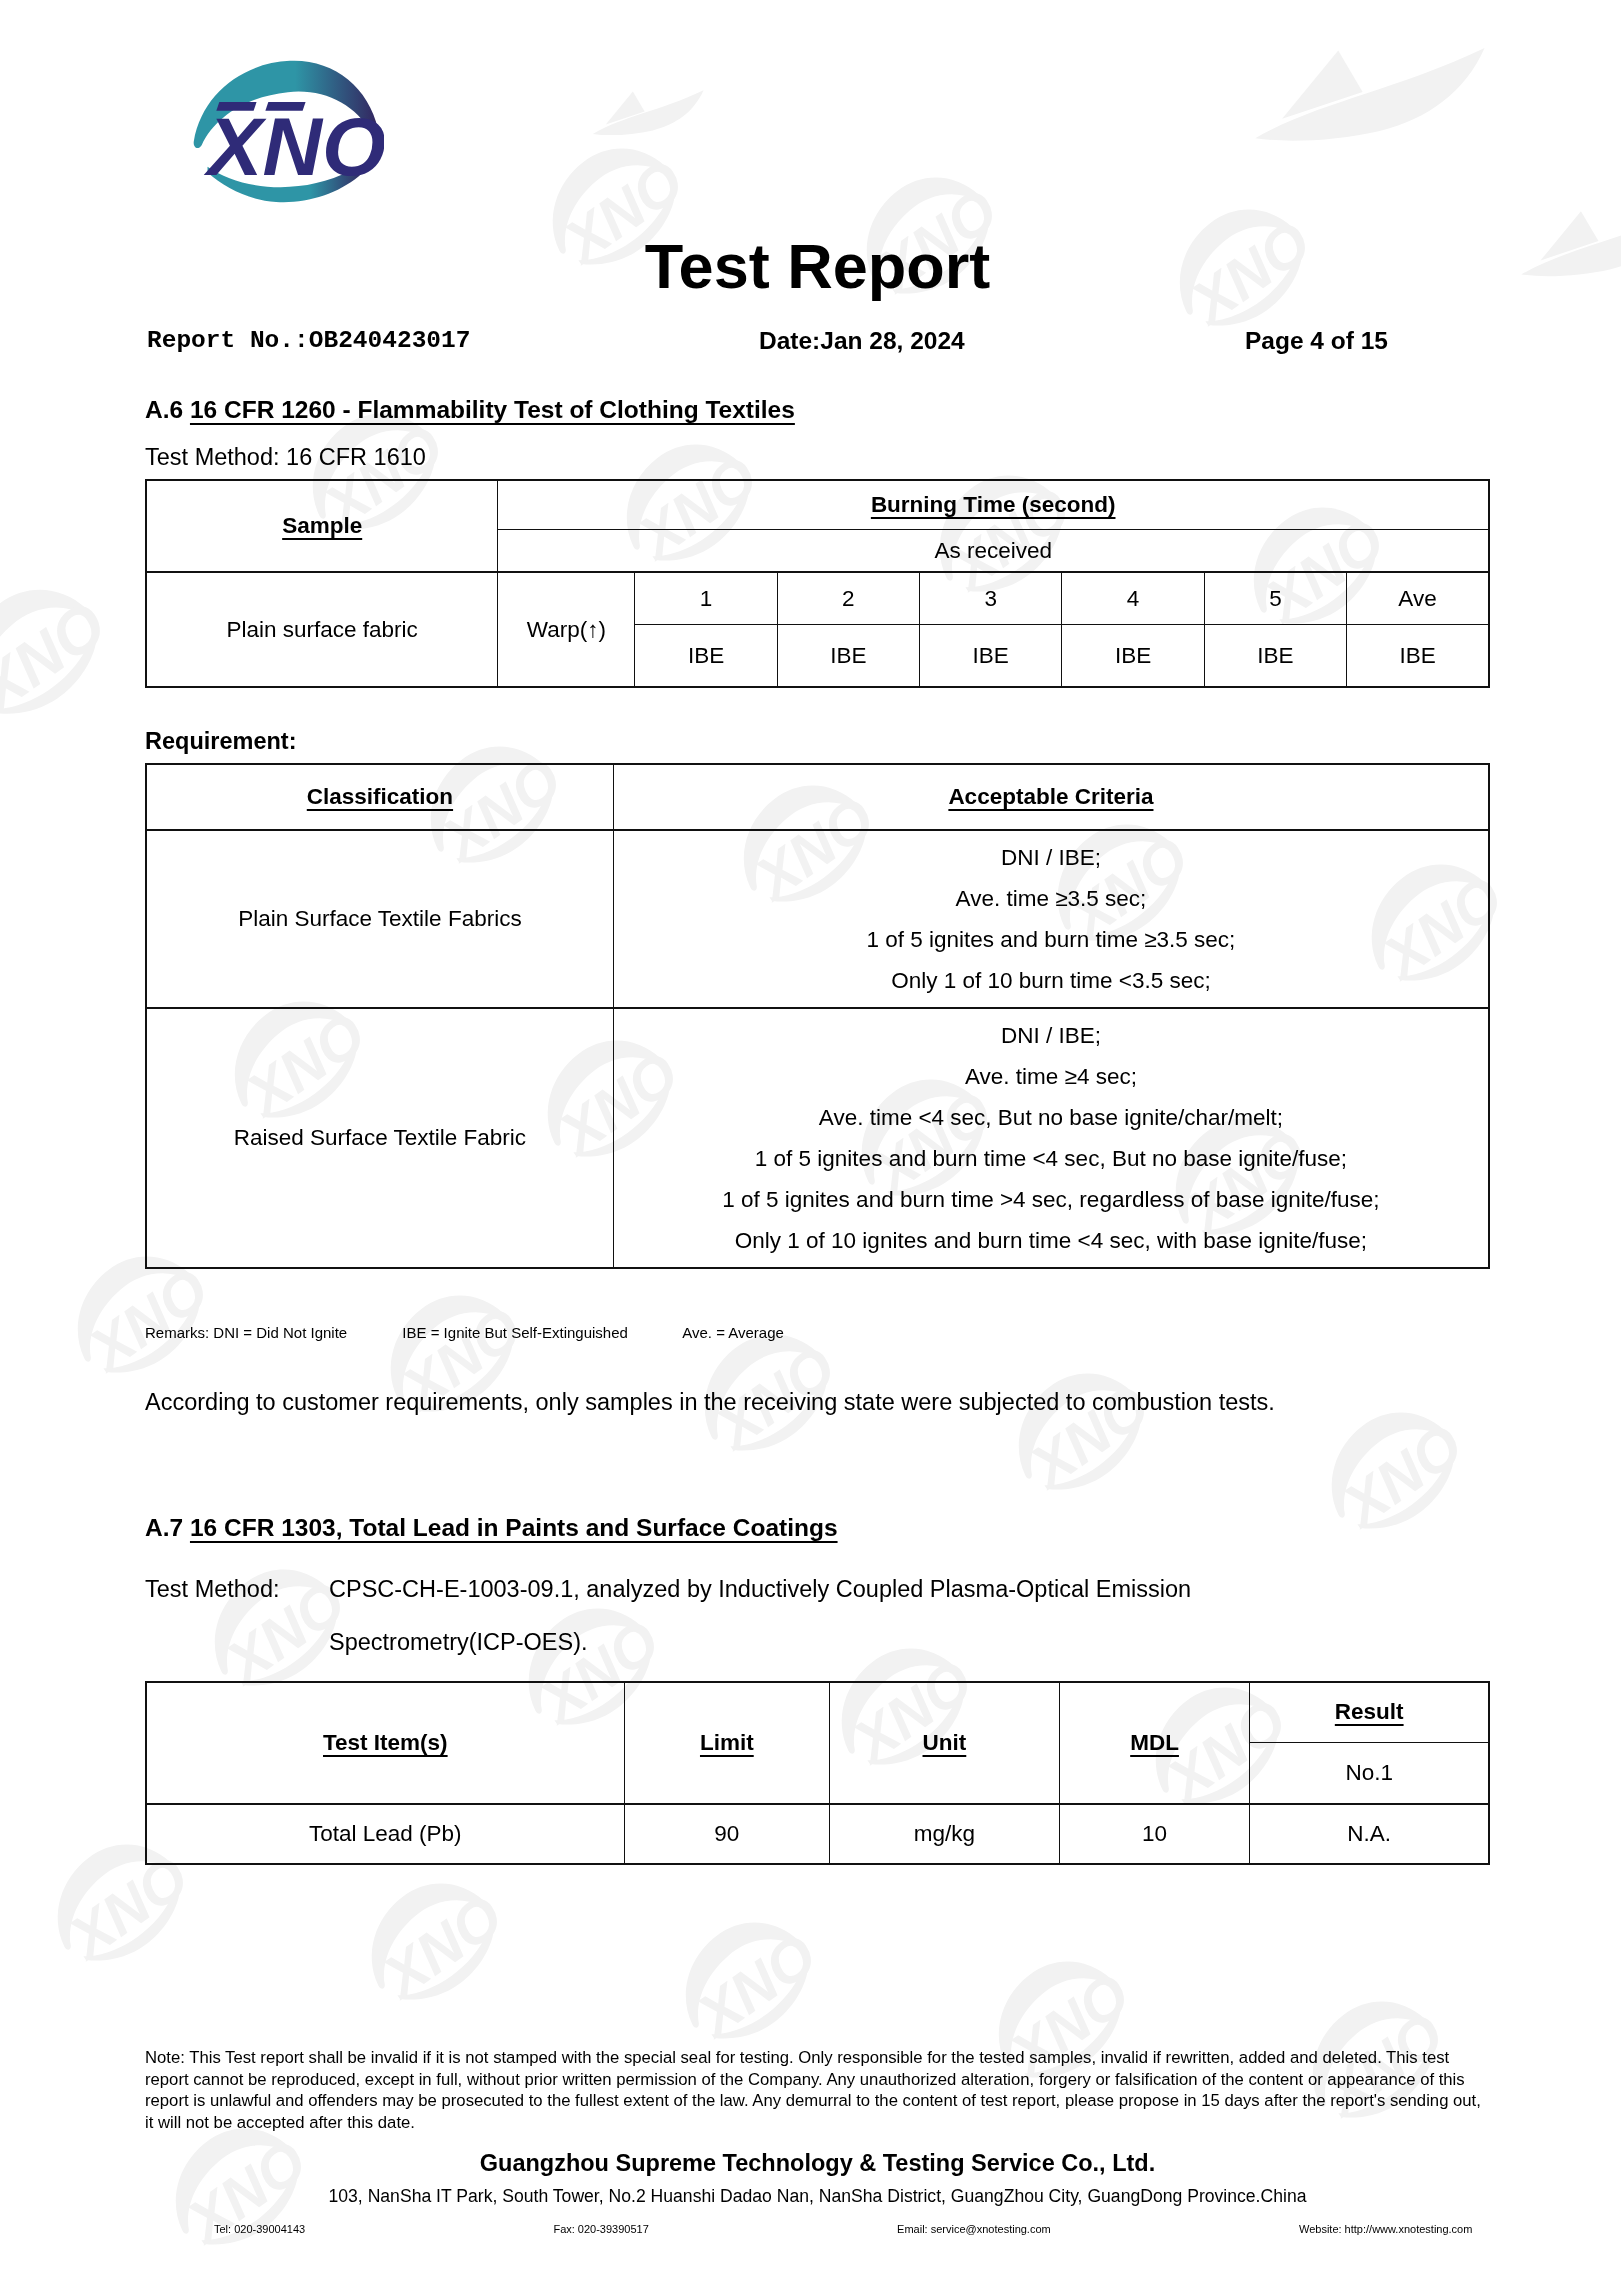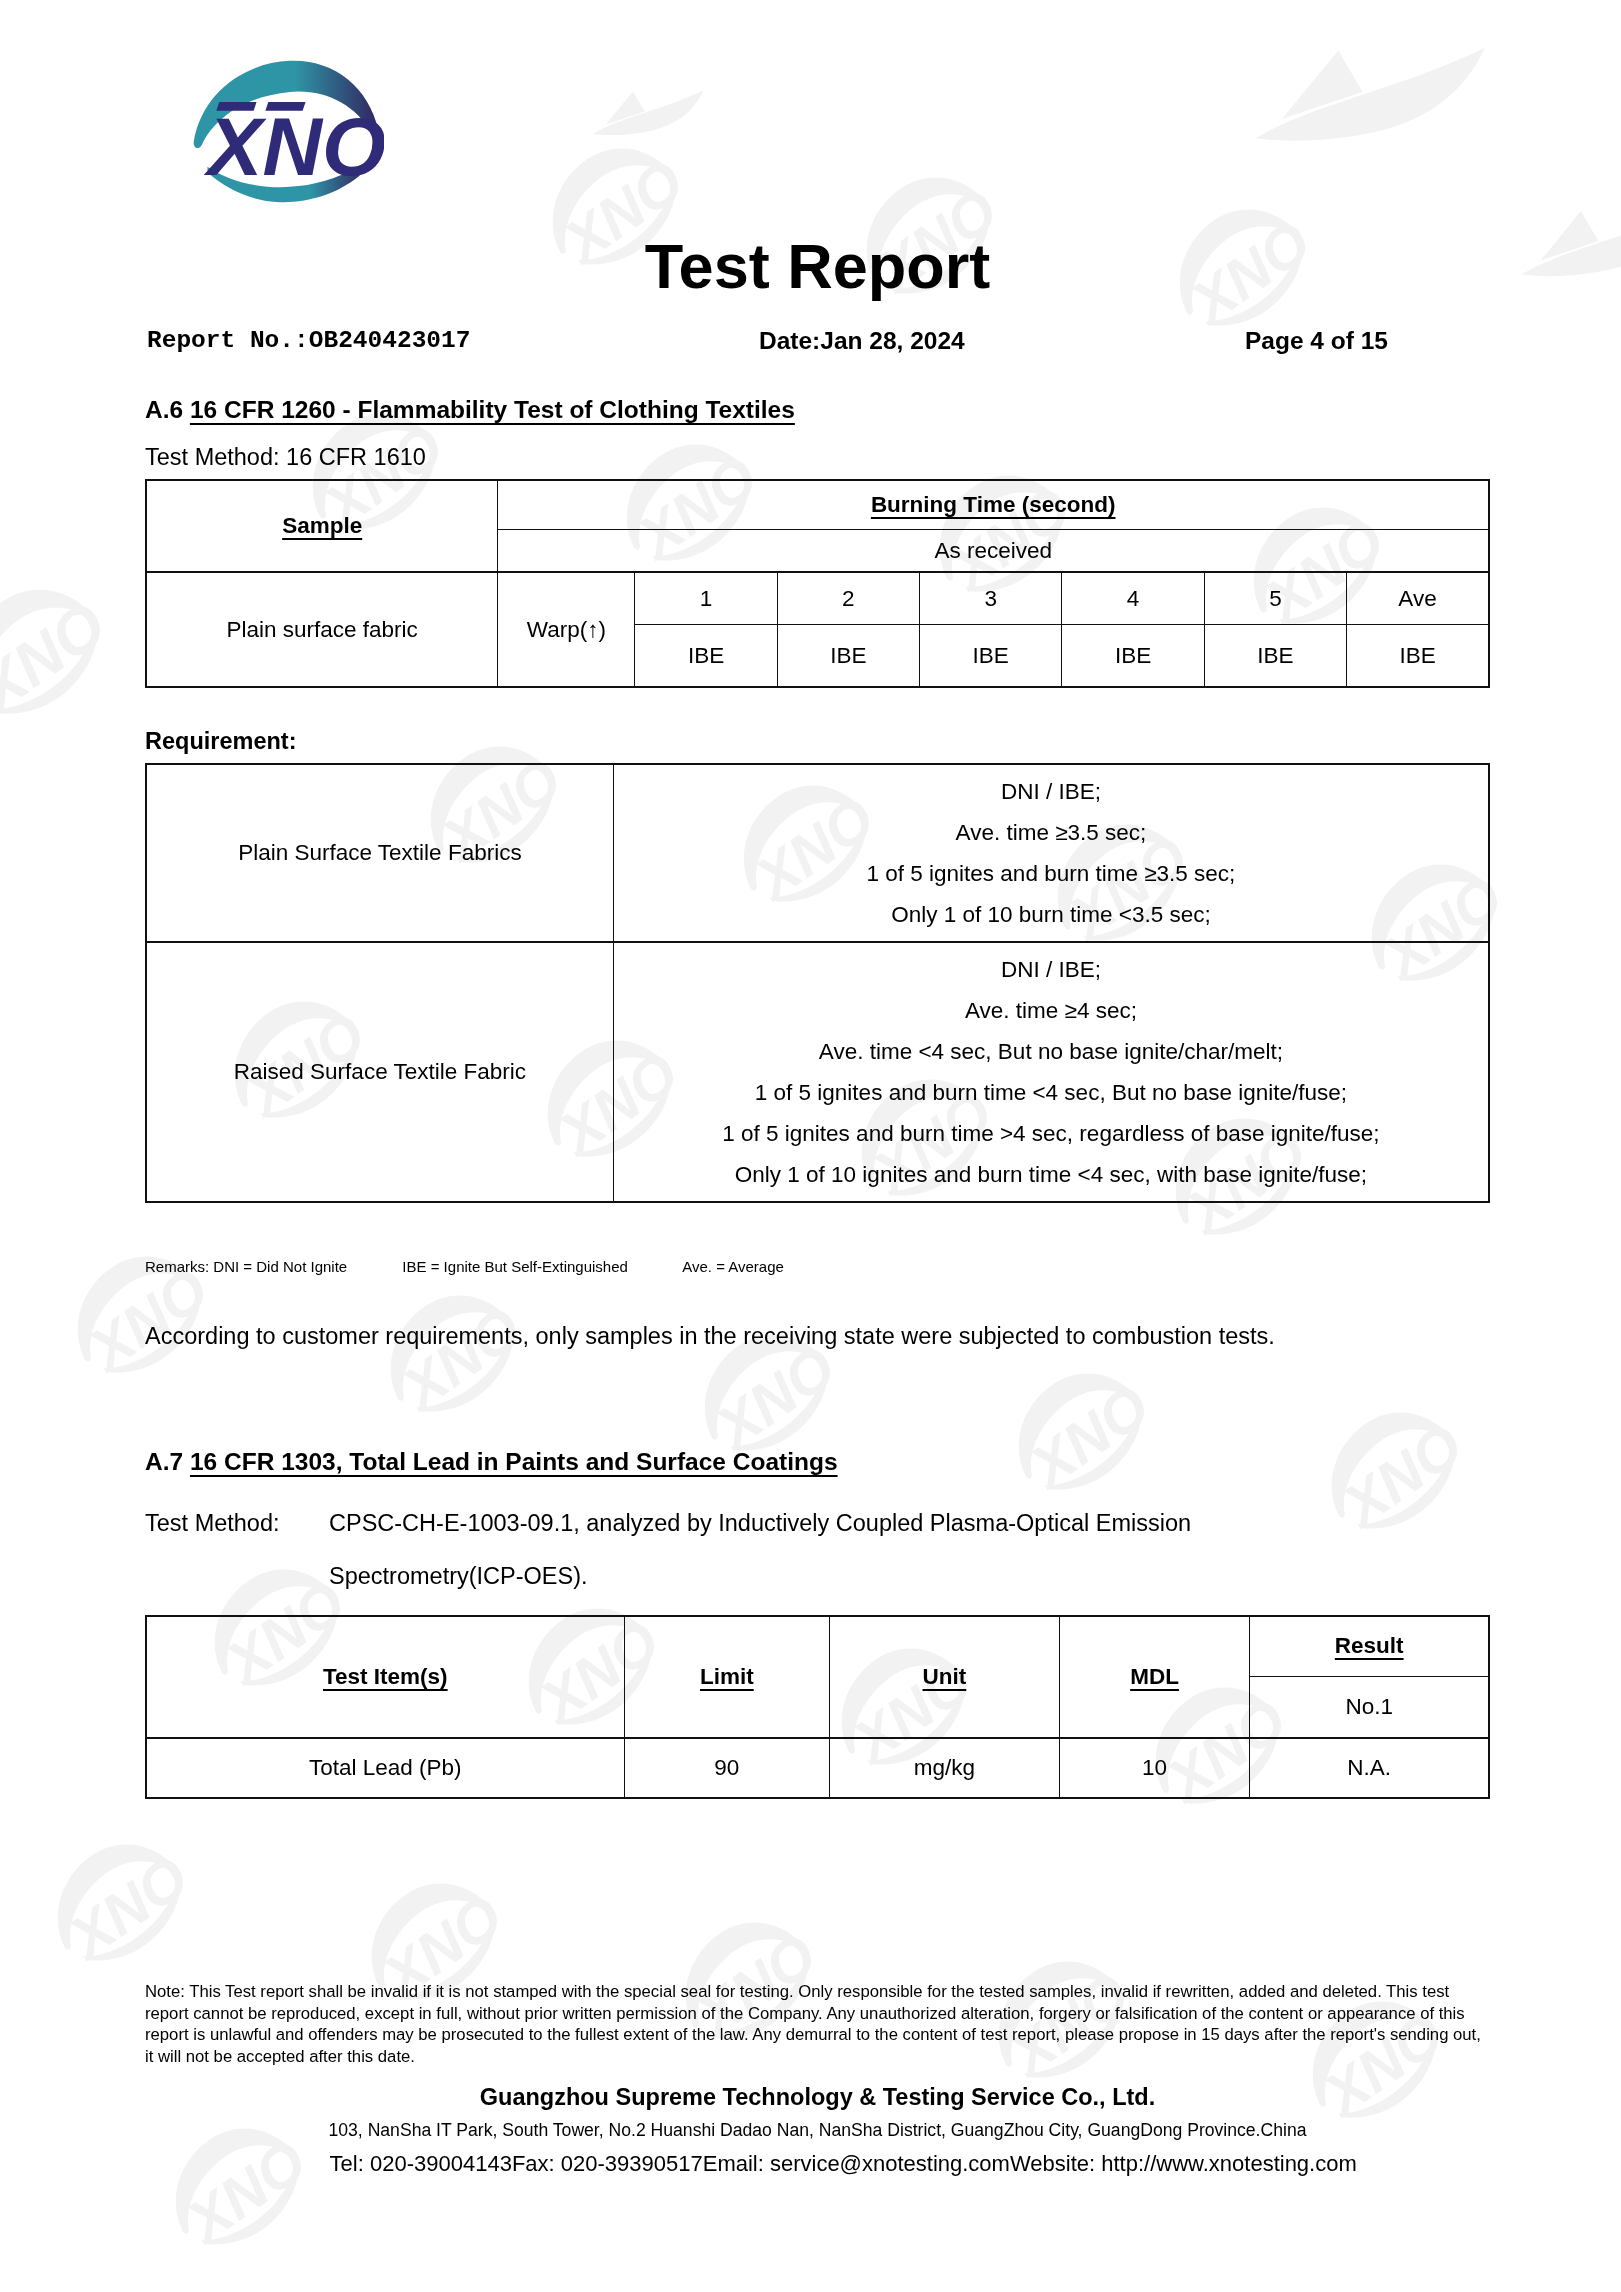--- a/index.html
+++ b/index.html
@@ -73,21 +73,21 @@
   .t-lead { margin-top:11.8px; }
   .t-lead .h1 td { height:60px; }
   .t-lead .h2 td { height:62px; }
   .t-lead .dr td { height:60px; }
 
   .note { margin:182px 0 0 0; font-size:16.7px; line-height:21.6px; text-align:left; }
   .note b { font-weight:normal; }
 
   .company { margin:15.7px 0 0 0; text-align:center; font-size:23.5px; font-weight:bold; line-height:29px; }
   .address { margin:7.8px 0 0 0; text-align:center; font-size:17.6px; line-height:21.6px; }
-  .contacts { margin:11.8px 0 0 0; display:flex; justify-content:center; padding:0 17.6px 0 69px; font-size:22px; line-height:21.6px; }
+  .contacts { margin:11.8px 0 0 0; display:flex; justify-content:space-between; padding:0 17.6px 0 69px; font-size:11px; line-height:21.6px; }
 </style>
 </head>
 <body>
 
 <div class="page">
 
   <svg width="0" height="0" style="position:absolute" aria-hidden="true">
     <defs>
       <symbol id="wm-logo" viewBox="0 0 204 158">
         <path fill="currentColor" d="M10,94 C18,46 60,14 108,12 C152,10 188,38 198,82 C199,88 196,92 191,86 C175,56 142,40 106,44 C66,48 32,68 18,98 C14,104 9,100 10,94 Z"></path>
@@ -349,20 +349,24 @@
       </table>
 
     <p class="req-label">Requirement:</p>
 
     <table class="t-req">
       <colgroup>
           <col style="width:34.8%">
           <col style="width:65.2%">
         </colgroup>
       <tbody>
+          <tr class="rh">
+        <td class="hdr bb-thick">Classification</td>
+        <td class="hdr bb-thick">Acceptable Criteria</td>
+      </tr>
       <tr>
         <td class="bb-thick">Plain Surface Textile Fabrics</td>
         <td class="crit bb-thick">
           <div>DNI / IBE;</div>
           <div>Ave. time ≥3.5 sec;</div>
           <div>1 of 5 ignites and burn time ≥3.5 sec;</div>
           <div>Only 1 of 10 burn time &lt;3.5 sec;</div>
         </td>
       </tr>
       <tr>

